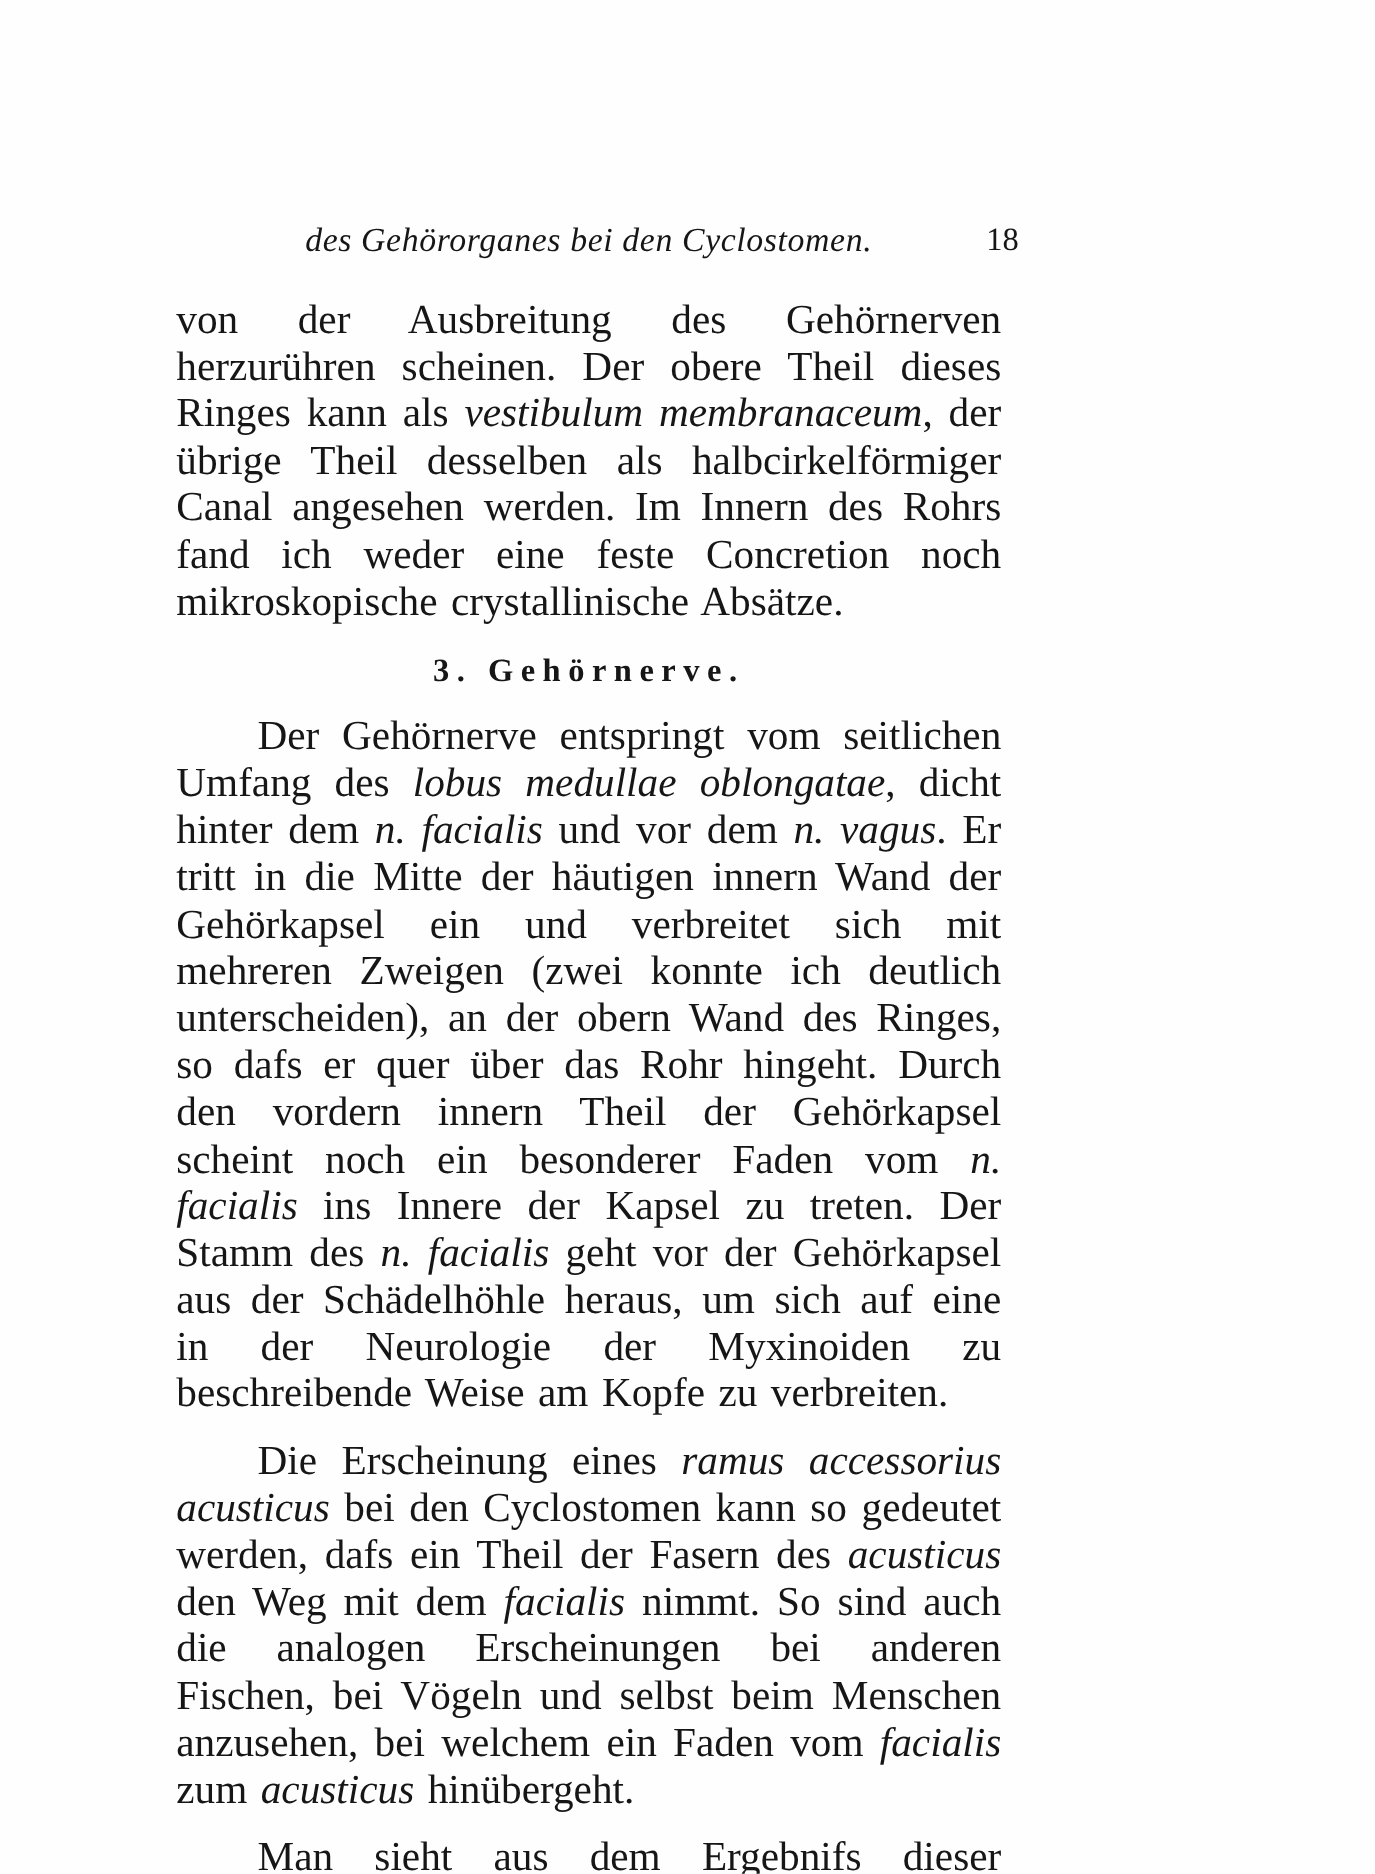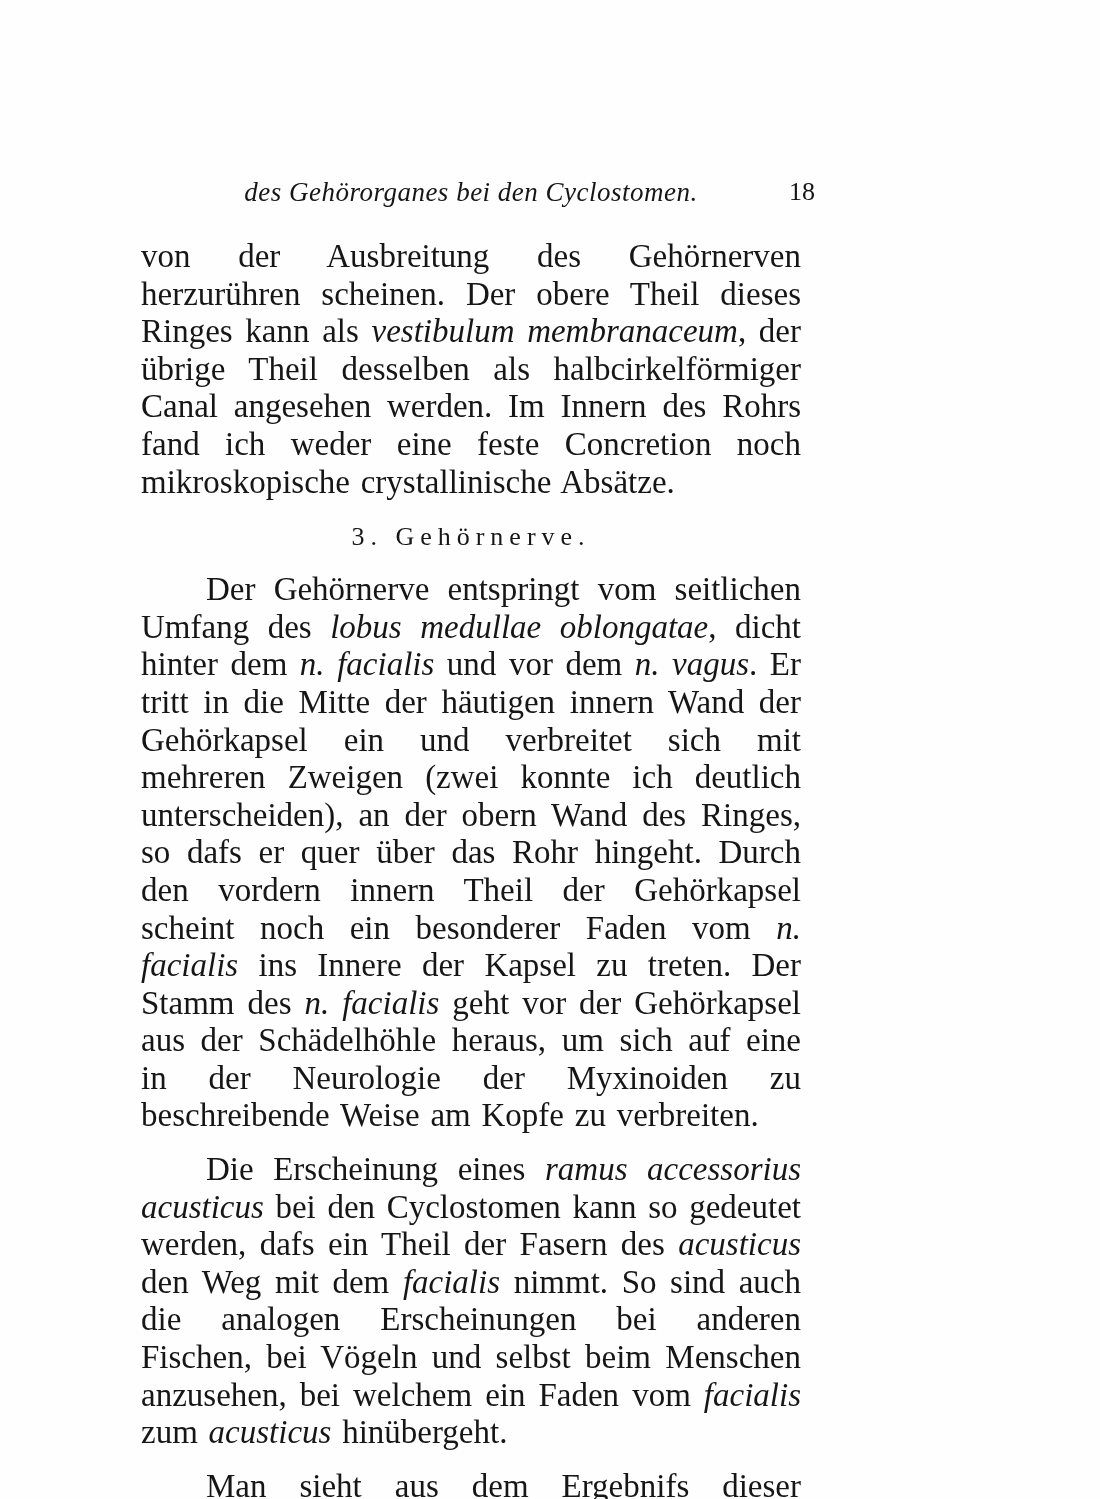--- a/index.html
+++ b/index.html
@@ -50,21 +50,21 @@
   }
   .body-text p.para.indent {
     text-indent: 65px;
   }
   .body-text .it {
     font-style: italic;
   }
   h2.section-heading {
     margin: 17px 0 13px 0;
     text-align: center;
-    font-weight: normal;
+    font-weight: bold;
     font-size: 26px;
     letter-spacing: 6px;
     line-height: 37px;
   }
   .ornament-row {
     text-align: center;
     margin-top: 46px;
   }
   .ornament-row svg {
     display: inline-block;

